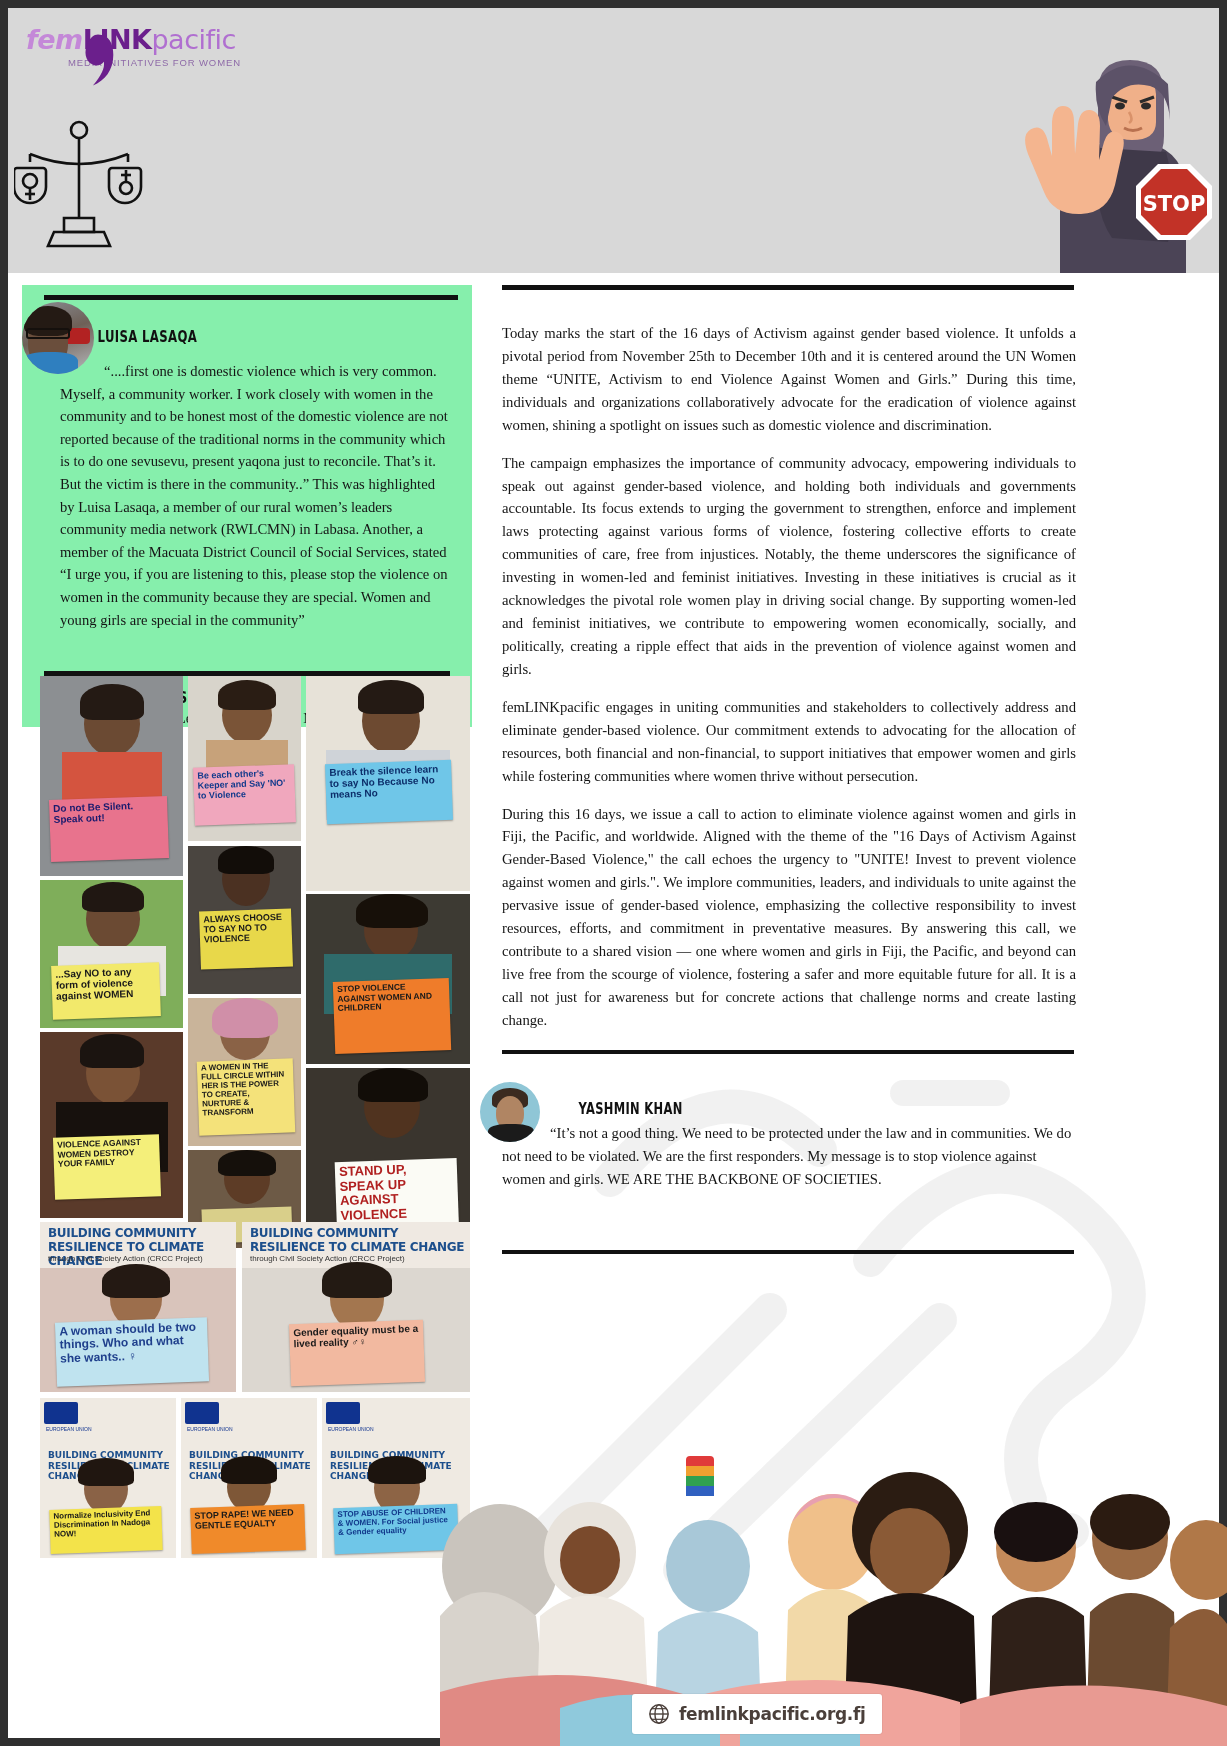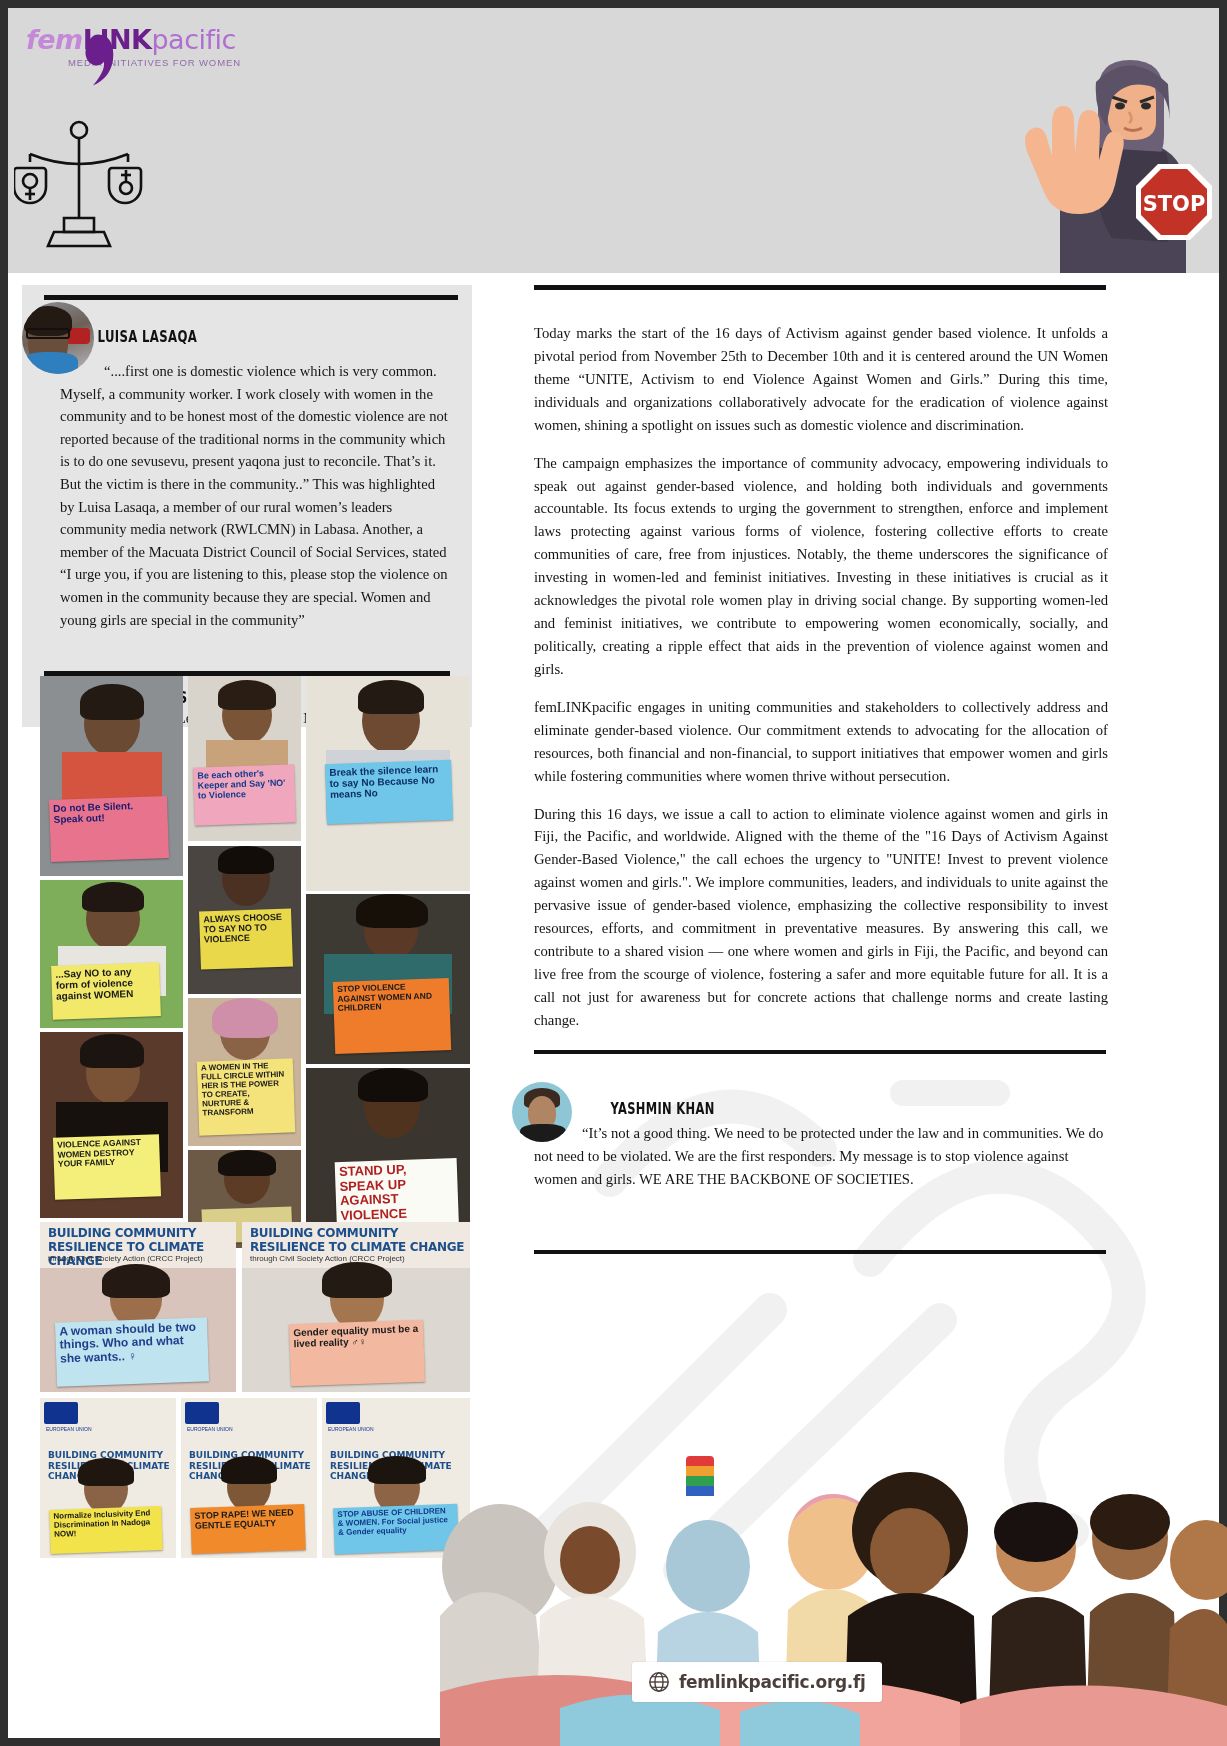--- a/index.html
+++ b/index.html
@@ -79,21 +79,21 @@
     z-index: 4;
     padding: 0 20px;
   }
   .scales-icon { position:absolute; left:14px; top:110px; z-index:2; }
   .woman-stop { position:absolute; right: 12px; top: 48px; z-index:3; }
 
   
   .left-col {
     position: absolute; left: 22px; top: 285px;
     width: 450px;
-    background: #e5e5e5;
+    background: #86efac;
     padding: 0;
   }
   .rule-thick { height: 5px; background:#111; }
   .left-head-rule { margin: 10px 0 0 22px; width: 414px; }
 
   .person-row { position: relative; min-height: 60px; }
   .avatar-luisa {
     position:absolute; left: 0px; top: 2px;
     width: 72px; height: 72px; border-radius: 50%;
     overflow:hidden;
@@ -174,21 +174,21 @@
     transform: rotate(-2deg);
     box-shadow: 0 1px 2px rgba(0,0,0,.35);
     word-break: break-word;
   }
   .ph .head {
     position:absolute; border-radius:50%;
   }
 
   
   .right-col {
-    position:absolute; left: 534px; top: 285px; width: 574px;
+    position:absolute; left: 502px; top: 285px; width: 574px;
   }
   .right-rule { height:5px; background:#111; width: 572px; }
   .right-body { margin-top: 32px; }
   .right-body p {
     font-family: "Liberation Serif", serif;
     font-size: 14.7px;
     line-height: 1.56;
     color:#141414;
     text-align: justify;
     margin-bottom: 15px;
@@ -231,21 +231,21 @@
     width: 760px; height: 700px;
     opacity:.55; pointer-events:none; z-index:0;
   }
 
   
   .footer-art {
     position:absolute; left:440px; bottom:0; width: 787px; height: 430px;
     overflow:hidden; z-index: 1;
   }
   .footer-bar {
-    position:absolute; left: 600px; bottom: 44px;
+    position:absolute; left: 600px; bottom: 12px;
     display:flex; gap: 10px; z-index: 6; padding-left: 32px;
   }
   .fchip {
     background:#fff; border-radius:3px; height:40px;
     display:flex; align-items:center; gap:9px; padding: 0 16px;
     box-shadow: 0 0 0 1px rgba(0,0,0,0.04);
   }
   .fchip span.txt {
     font-family:"DejaVu Sans", sans-serif; font-weight:700; font-size:17px;
     color:#4a3f3a; letter-spacing:-0.3px; white-space:nowrap;

